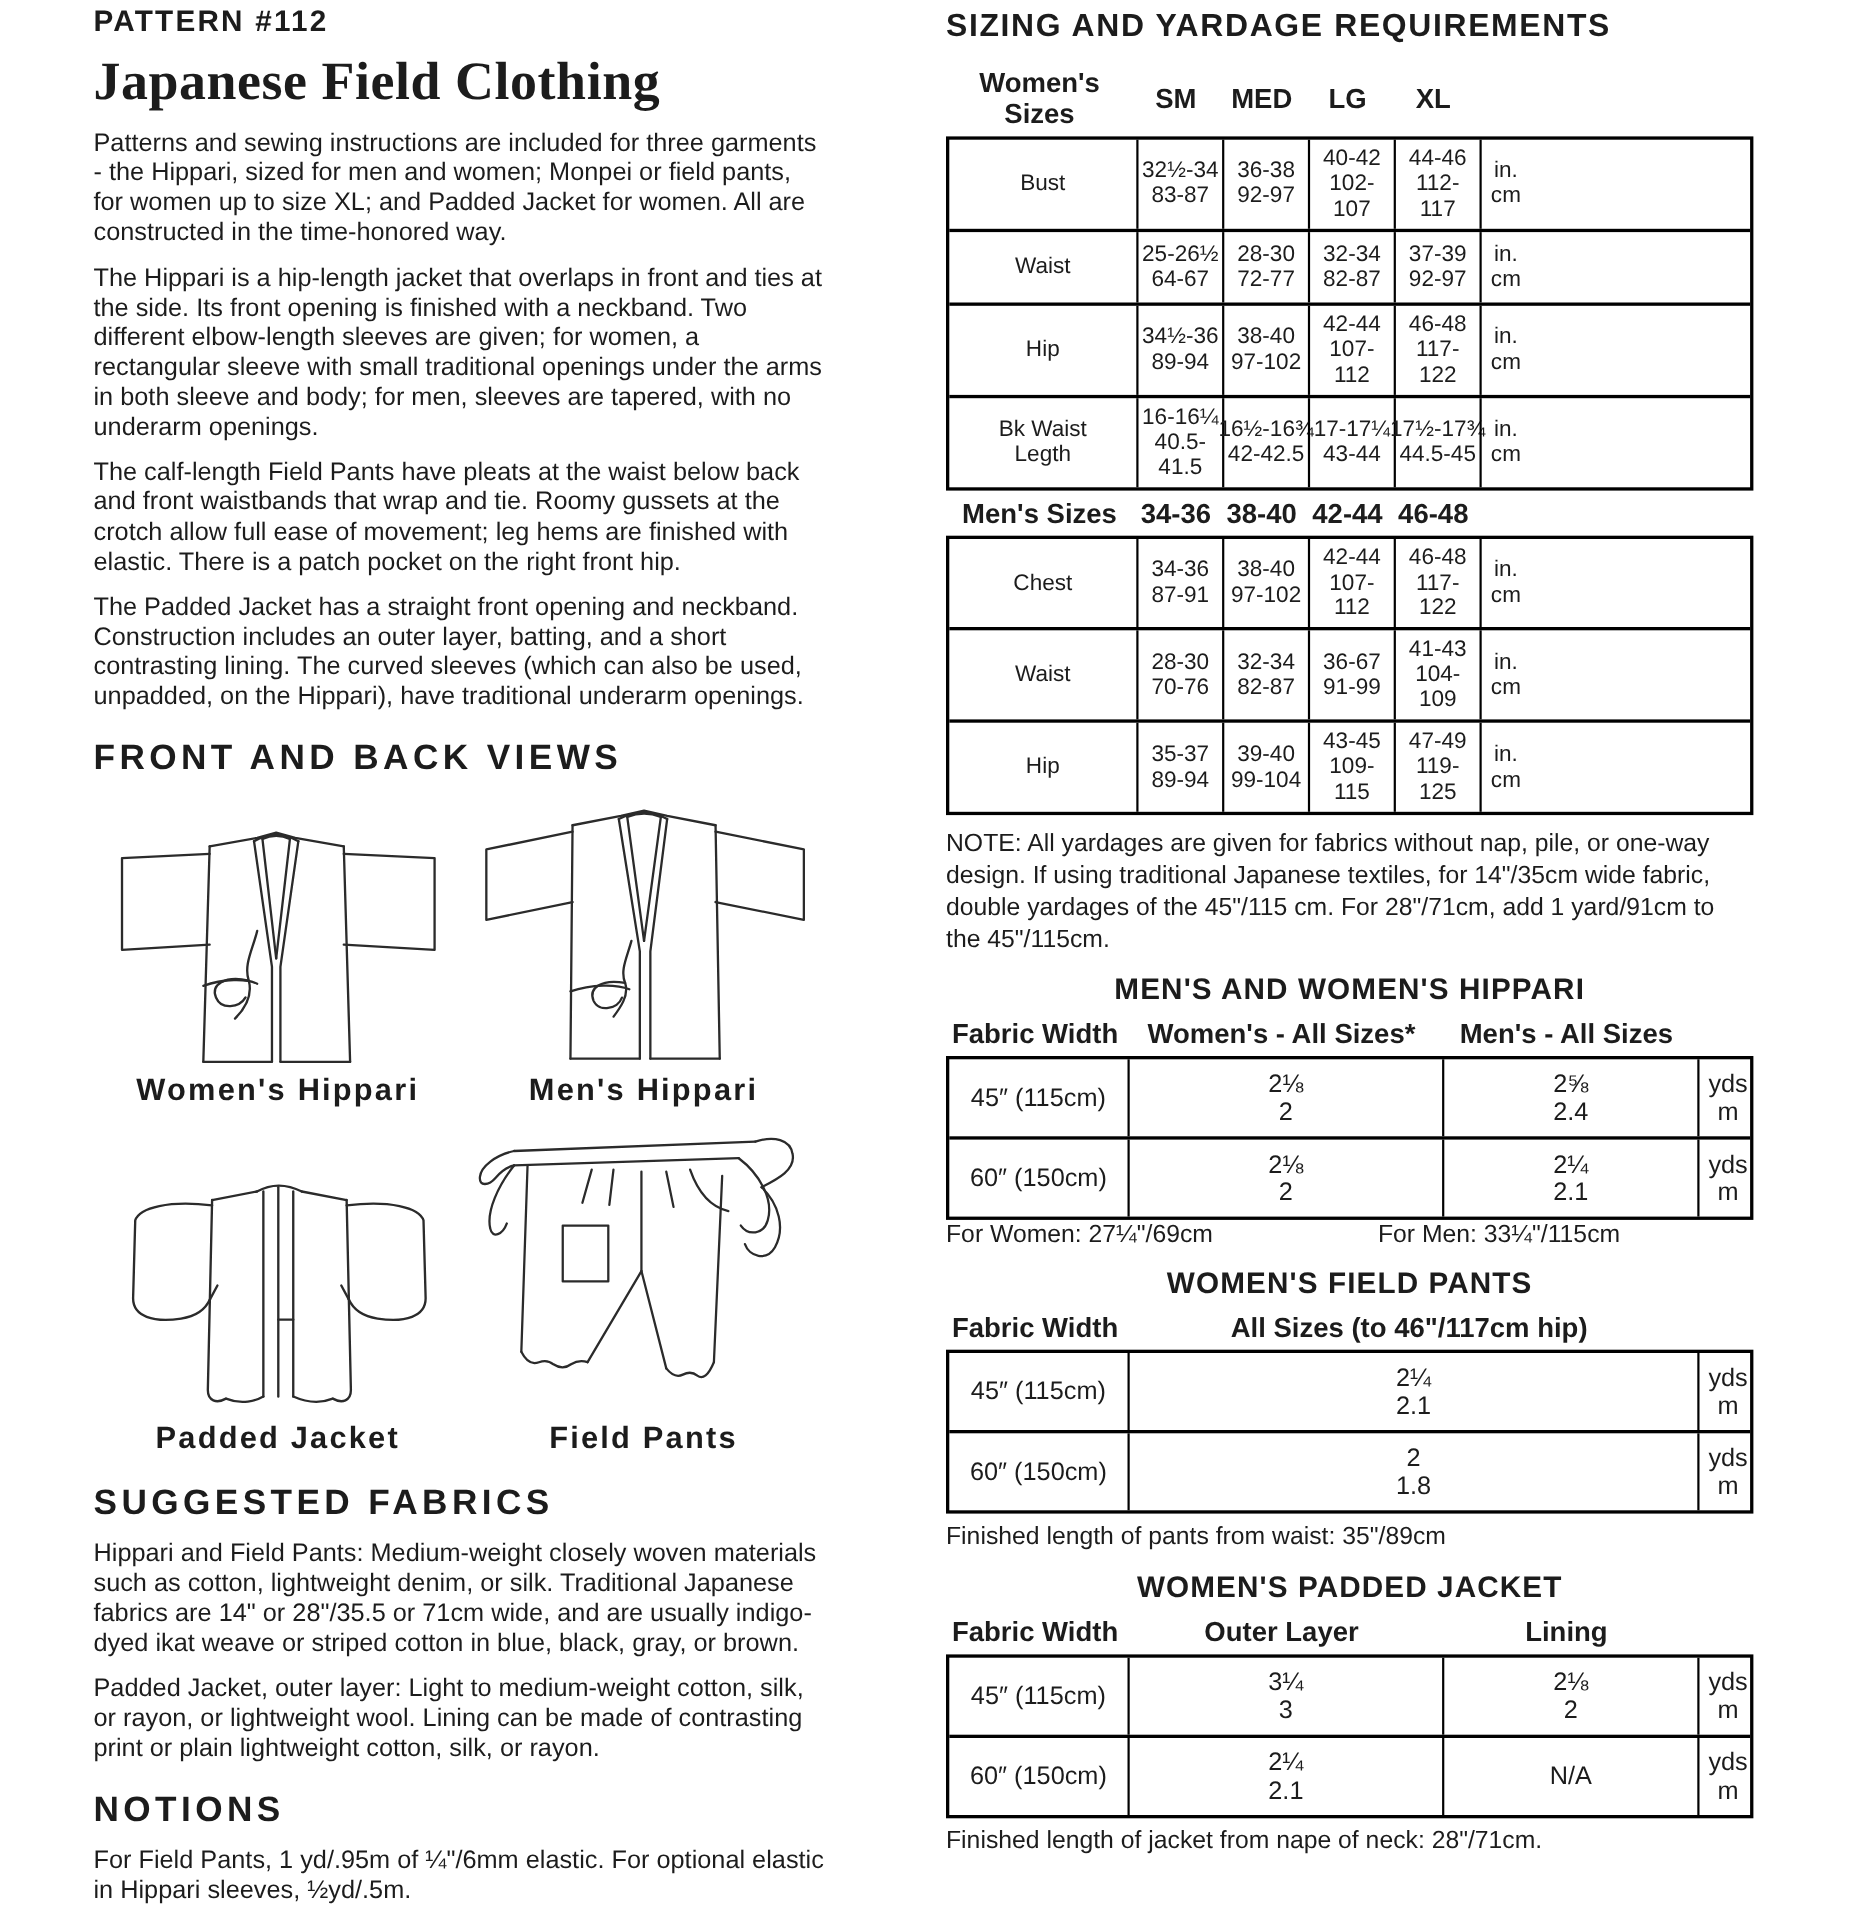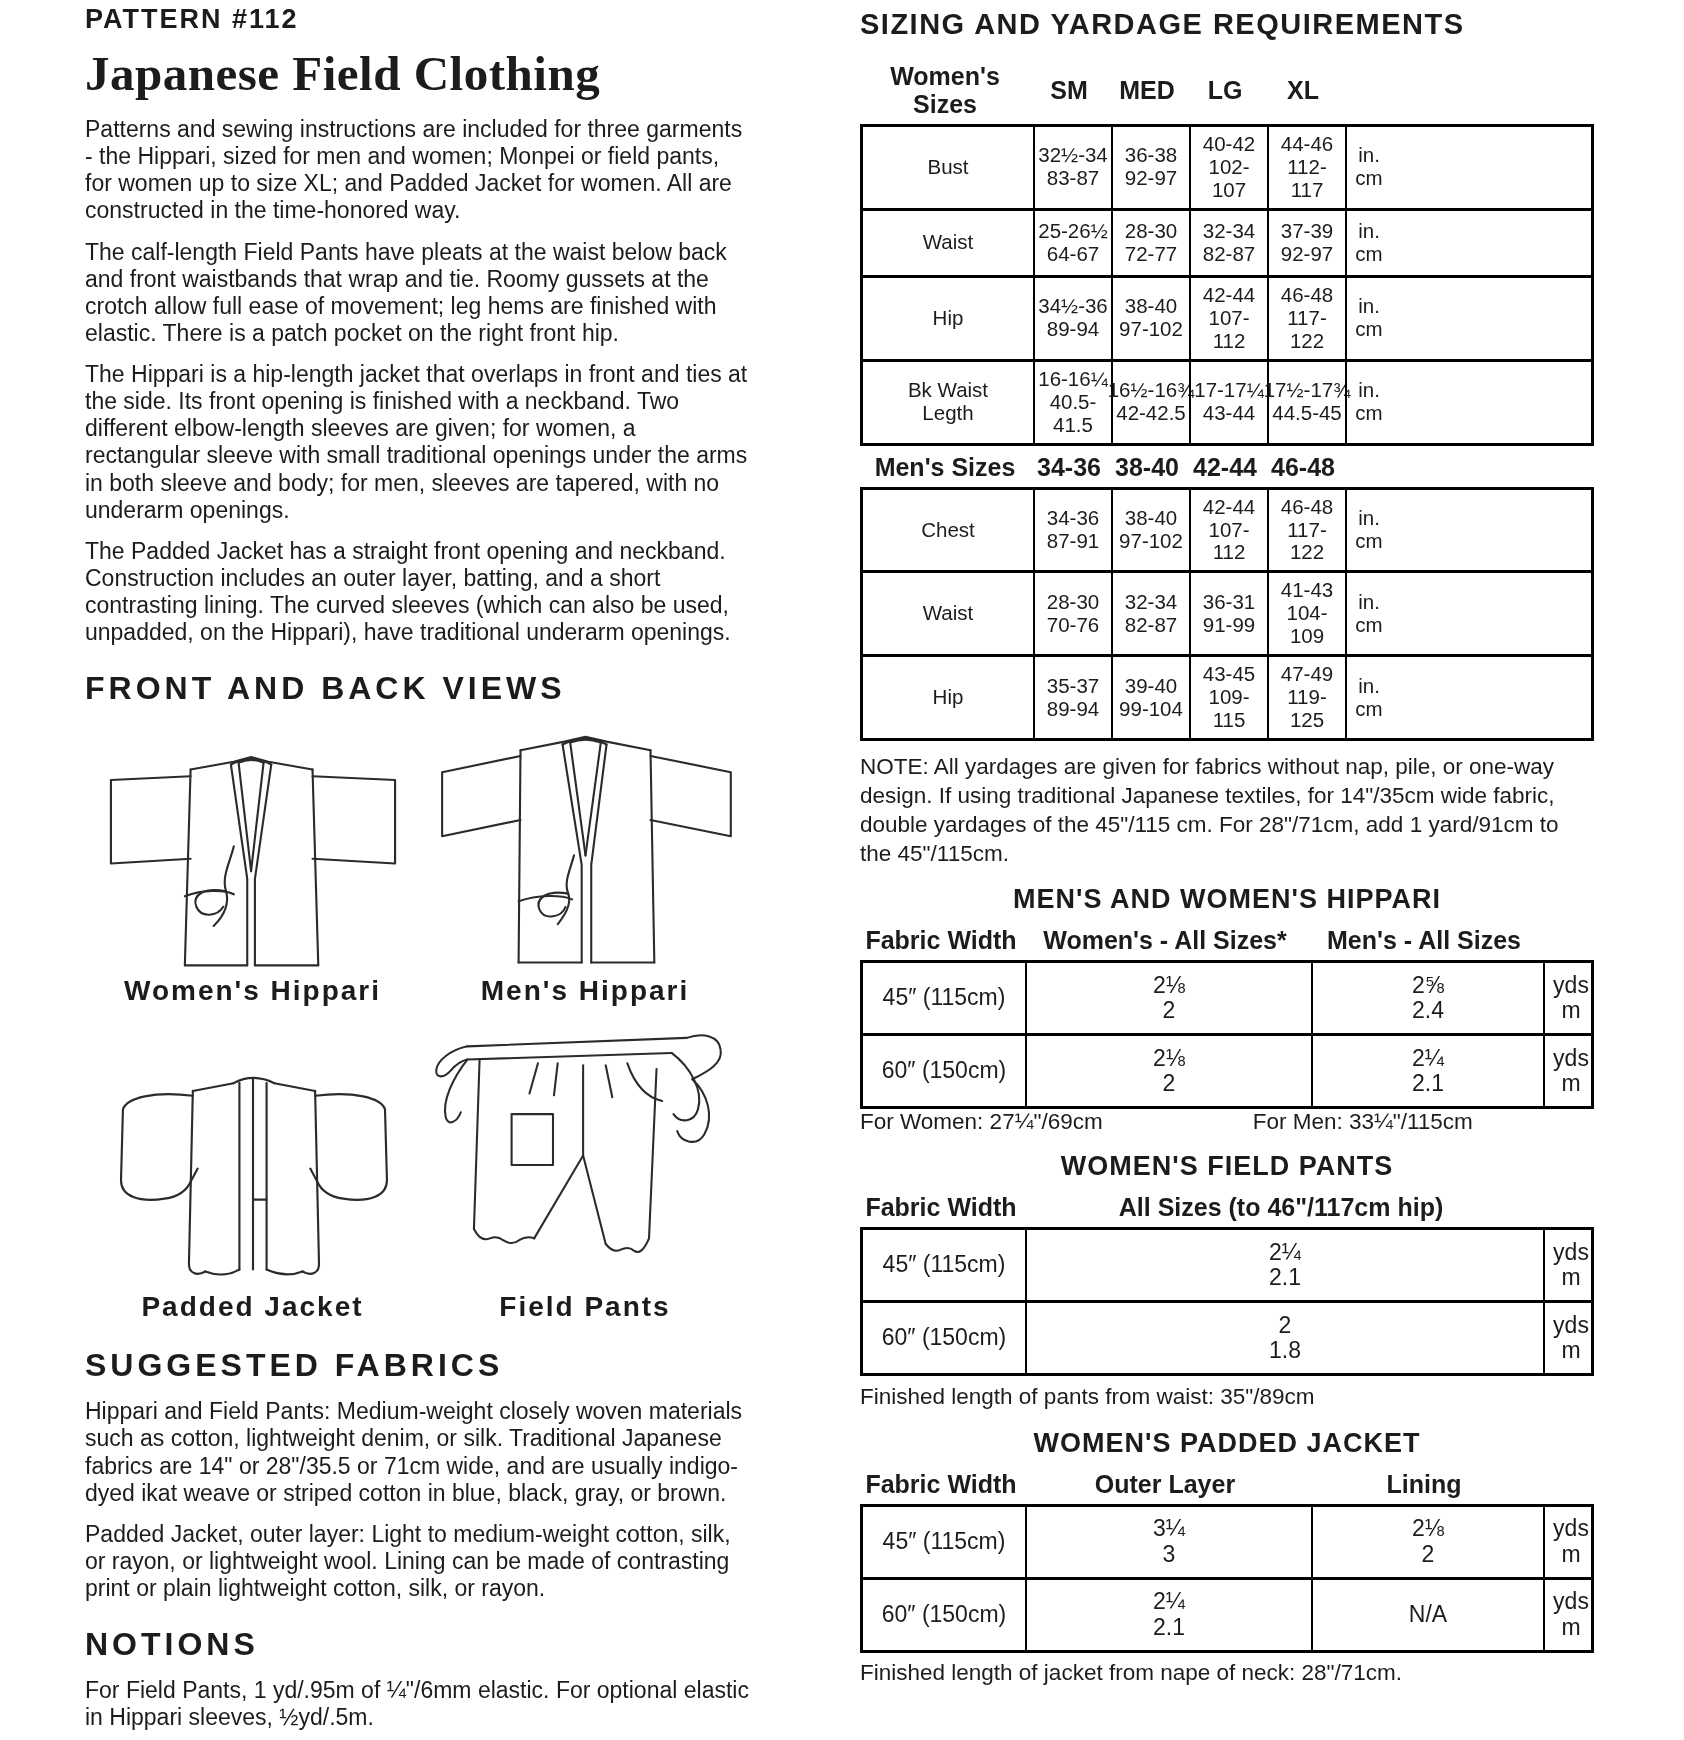--- a/index.html
+++ b/index.html
@@ -63,22 +63,22 @@
 </head>
 <body>
 
 <div class="page">
 
   <div class="col-left">
     <div class="kicker">PATTERN #112</div>
     <div class="main-title">Japanese Field Clothing</div>
 
     <p class="para">Patterns and sewing instructions are included for three garments - the Hippari, sized for men and women; Monpei or field pants, for women up to size XL; and Padded Jacket for women.  All are constructed in the time-honored way.</p>
+    <p class="para">The Hippari is a hip-length jacket that overlaps in front and ties at the side.  Its front opening is finished with a neckband.  Two different elbow-length sleeves are given; for women, a rectangular sleeve with small traditional openings under the arms in both sleeve and body; for men, sleeves are tapered, with no underarm openings.</p>
     <p class="para">The calf-length Field Pants have pleats at the waist below back and front waistbands that wrap and tie.  Roomy gussets at the crotch allow full ease of movement; leg hems are finished with elastic. There is a patch pocket on the right front hip.</p>
-    <p class="para">The Hippari is a hip-length jacket that overlaps in front and ties at the side.  Its front opening is finished with a neckband.  Two different elbow-length sleeves are given; for women, a rectangular sleeve with small traditional openings under the arms in both sleeve and body; for men, sleeves are tapered, with no underarm openings.</p>
     <p class="para">The Padded Jacket has a straight front opening and neckband. Construction includes an outer layer, batting, and a short contrasting lining.  The curved sleeves (which can also be used, unpadded, on the Hippari), have traditional underarm openings.</p>
 
     <div class="section-heading">FRONT AND BACK VIEWS</div>
 
     <div class="views-grid">
 
       <figure>
         <svg width="330" height="240" viewBox="0 0 340 250">
           <g class="draw">
             <path d="M105,38 L150,30 L168,25 L186,30 L232,38"></path>
@@ -368,21 +368,21 @@
           </div>
           <div class="tcell">
             <div class="cline">28-30</div>
             <div class="cline">70-76</div>
           </div>
           <div class="tcell">
             <div class="cline">32-34</div>
             <div class="cline">82-87</div>
           </div>
           <div class="tcell">
-            <div class="cline">36-31</div>
+            <div class="cline">36-67</div>
             <div class="cline">91-99</div>
           </div>
           <div class="tcell">
             <div class="cline">41-43</div>
             <div class="cline">104-109</div>
           </div>
           <div class="tcell">
             <div class="cline">in.</div>
             <div class="cline">cm</div>
           </div>

